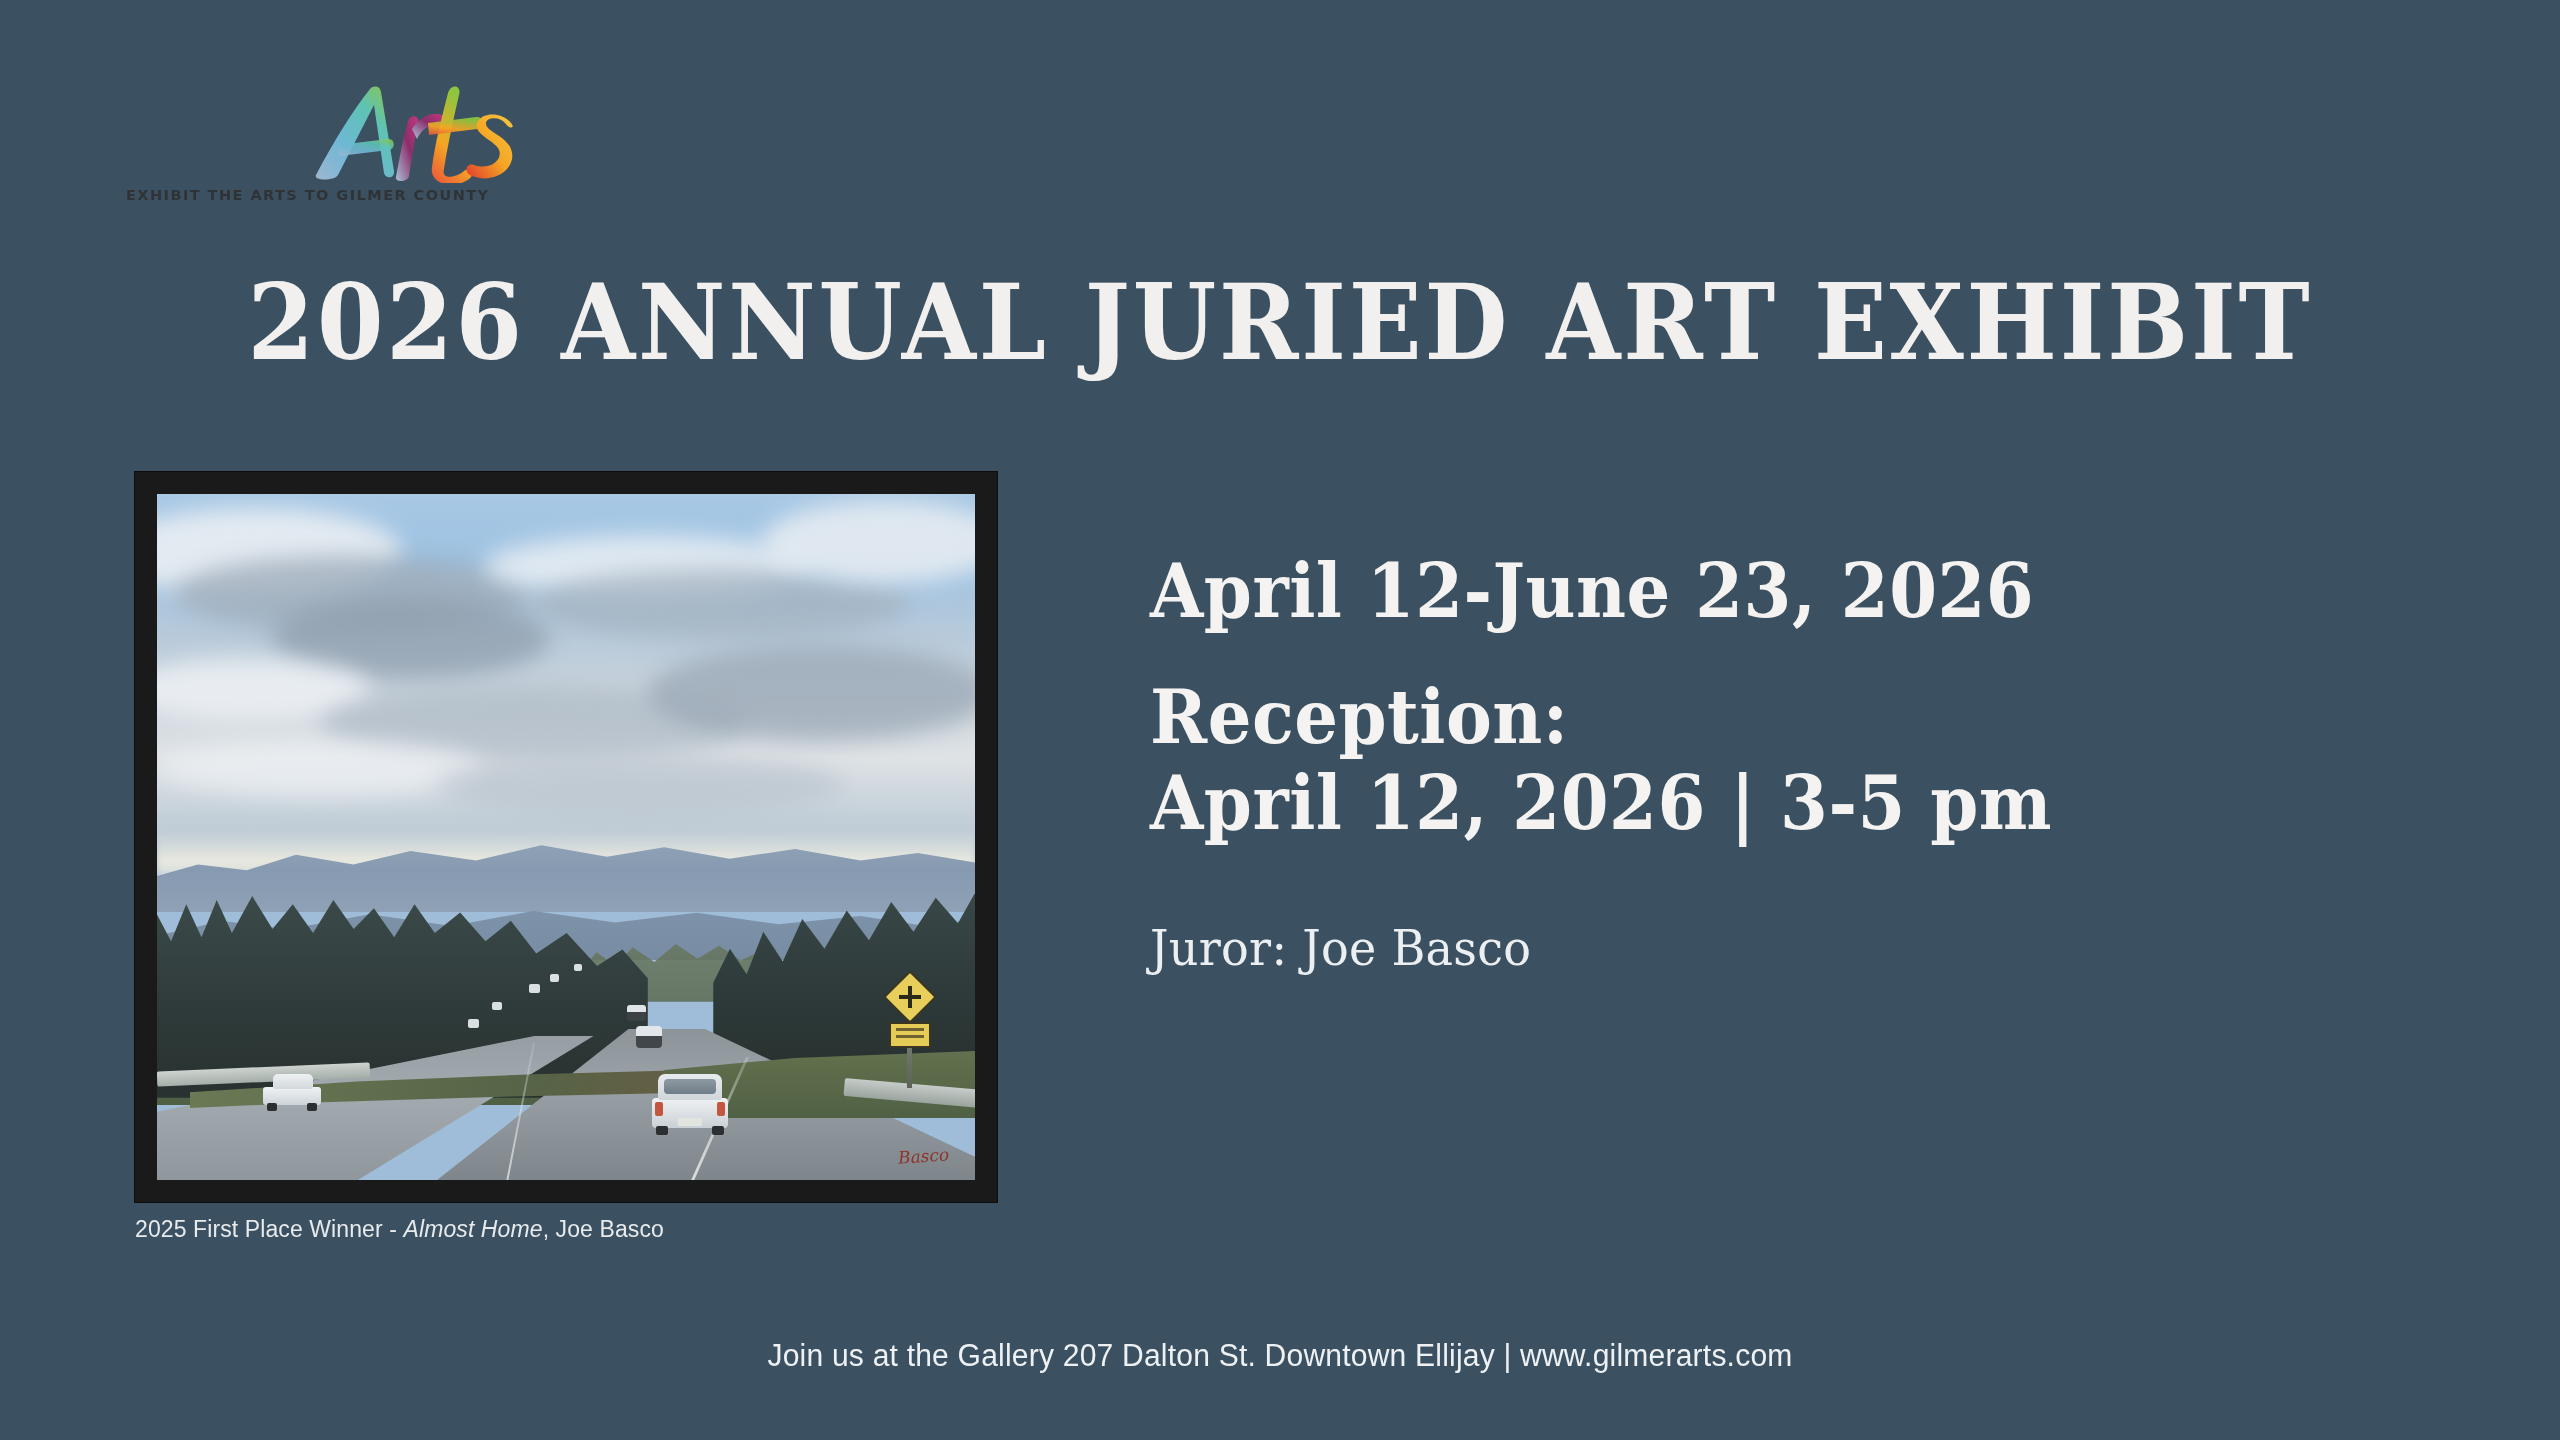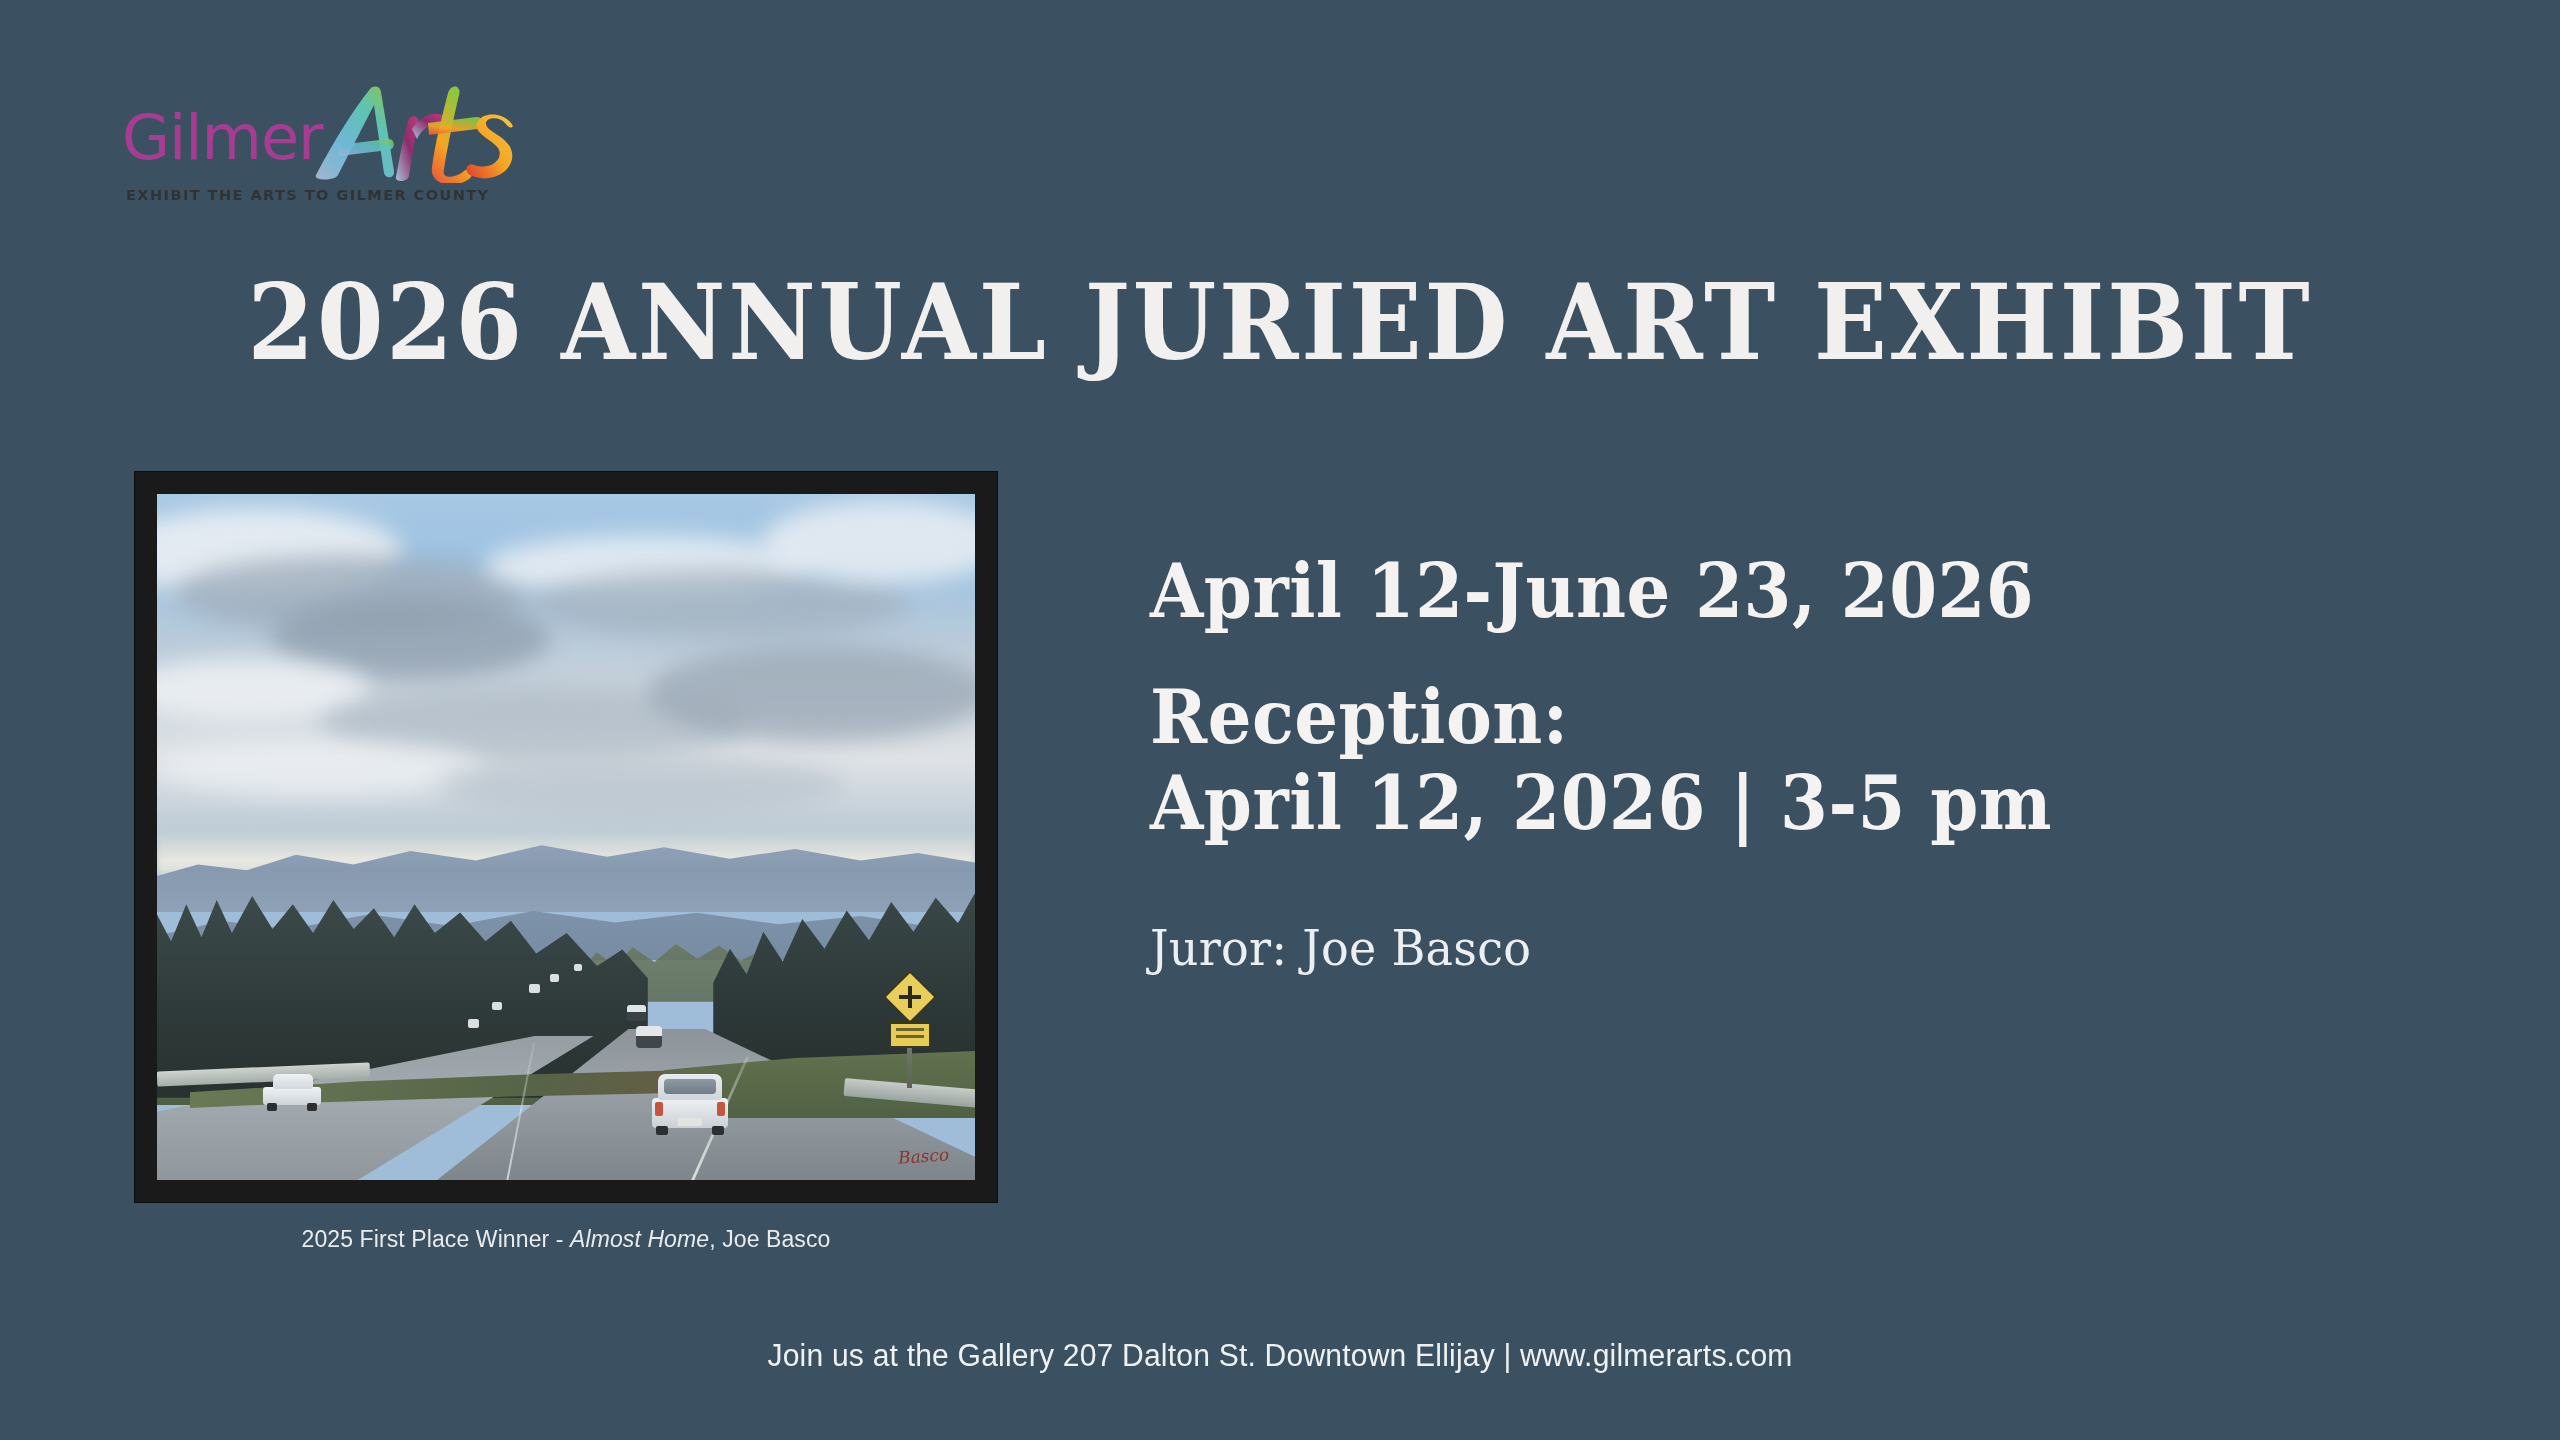--- a/index.html
+++ b/index.html
@@ -209,21 +209,21 @@
   #road-sign .cross-h { position:absolute; left:18px; top:17px; width:22px; height:4px; background:#2b2a18; }
   #road-sign .plaque { position:absolute; left:8px; top:44px; width:42px; height:26px;
     background:#e5cc57; border:2px solid #3a3520; border-radius:2px; }
   #road-sign .plaque i { display:block; height:3px; margin:4px 5px; background:#3a3520; opacity:.7; }
   
   #signature { position:absolute; right:26px; bottom:14px;
     font-family:"DejaVu Serif", serif; font-style:italic; font-size:17px; color:#8e2b20;
     transform:rotate(-4deg); opacity:.9; }
 
   #art-caption {
-    width:862px; text-align:center; margin-top:24px;
+    width:862px; text-align:left; margin-top:14px;
     font-family:"Liberation Sans", sans-serif;
     font-size:23px; color:#e8ebed; letter-spacing:.1px;
   }
   #art-caption em { font-style:italic; }
 
   
   #info-block { position:absolute; left:1150px; top:548px; width:1300px; }
   .info-big {
     font-family:"DejaVu Serif", serif;
     font-weight:700;
@@ -259,21 +259,20 @@
     color:#eef1f3;
     letter-spacing:.2px;
     transform:scaleX(0.97);
   }
 </style>
 </head>
 <body style="background: rgb(59, 81, 97);">
 
 <div id="logo-block">
   <div id="logo-word">
-    <span id="logo-gilmer">Gilmer</span>
     <span id="logo-arts-wrap">
       <svg width="210" height="104" viewBox="0 0 210 104">
         <defs>
           <linearGradient id="gA" x1="0" y1="1" x2="1" y2="0">
             <stop offset="0%" stop-color="#9fb6cf"></stop>
               <stop offset="35%" stop-color="#6fb7d6"></stop>
             <stop offset="70%" stop-color="#5ec3b4"></stop>
               <stop offset="100%" stop-color="#8dc63f"></stop>
           </linearGradient>
           <linearGradient id="gR" x1="0" y1="1" x2="1" y2="0">

